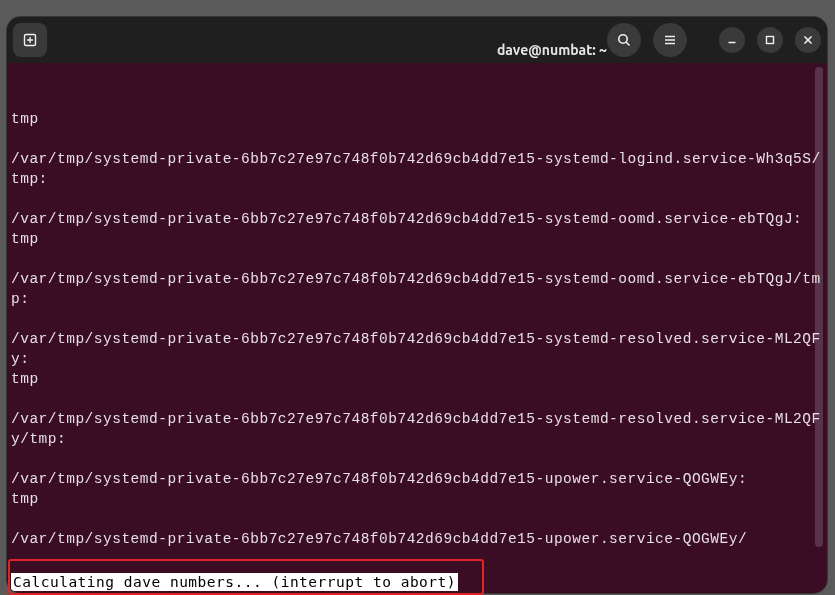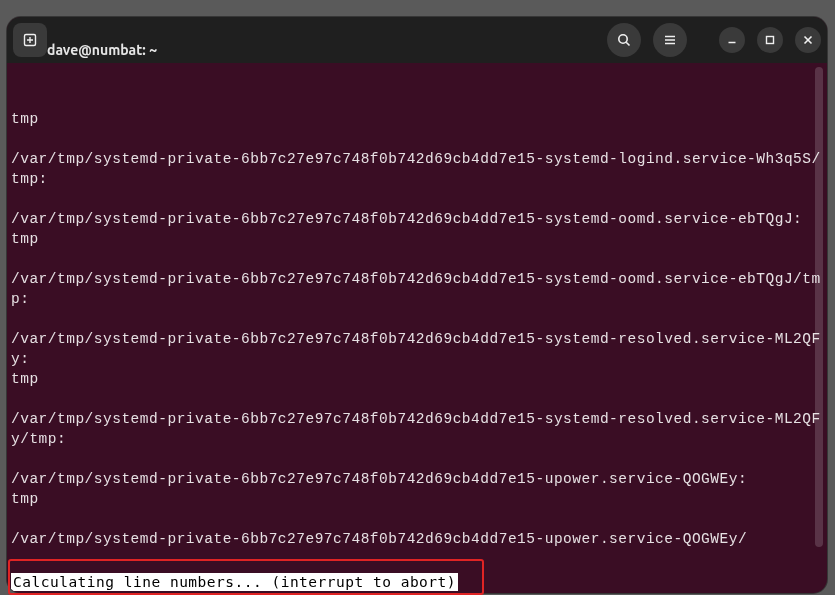--- a/index.html
+++ b/index.html
@@ -33,21 +33,21 @@
     font-family: Ubuntu, 'Segoe UI', Arial, sans-serif;
     font-size: 14px;
   }
   .title-left {
     display: flex;
     align-items: center;
     gap: 6px;
   }
   .title-center {
     flex: 1;
-    text-align: left;
+    text-align: right;
     font-weight: 600;
     margin-top: 20px;
   }
   .title-right {
     display: flex;
     align-items: center;
     gap: 12px;
   }
   .btn {
     width: 34px;
@@ -162,19 +162,19 @@
         <svg width="12" height="12" viewBox="0 0 12 12" stroke="currentColor" stroke-width="1.6">
           <line x1="2.5" y1="2.5" x2="9.5" y2="9.5"></line>
           <line x1="9.5" y1="2.5" x2="2.5" y2="9.5"></line>
         </svg>
       </div>
     </div>
   </div>
 
   <div class="terminal">
     <div class="terminal-content" id="term-lines"><div class="wrapline">tmp</div><div class="blank">&nbsp;</div><div class="wrapline">/var/tmp/systemd-private-6bb7c27e97c748f0b742d69cb4dd7e15-systemd-logind.service-Wh3q5S/tmp:</div><div class="blank">&nbsp;</div><div class="wrapline">/var/tmp/systemd-private-6bb7c27e97c748f0b742d69cb4dd7e15-systemd-oomd.service-ebTQgJ:</div><div class="wrapline">tmp</div><div class="blank">&nbsp;</div><div class="wrapline">/var/tmp/systemd-private-6bb7c27e97c748f0b742d69cb4dd7e15-systemd-oomd.service-ebTQgJ/tmp:</div><div class="blank">&nbsp;</div><div class="wrapline">/var/tmp/systemd-private-6bb7c27e97c748f0b742d69cb4dd7e15-systemd-resolved.service-ML2QFy:</div><div class="wrapline">tmp</div><div class="blank">&nbsp;</div><div class="wrapline">/var/tmp/systemd-private-6bb7c27e97c748f0b742d69cb4dd7e15-systemd-resolved.service-ML2QFy/tmp:</div><div class="blank">&nbsp;</div><div class="wrapline">/var/tmp/systemd-private-6bb7c27e97c748f0b742d69cb4dd7e15-upower.service-QOGWEy:</div><div class="wrapline">tmp</div><div class="blank">&nbsp;</div><div class="wrapline">/var/tmp/systemd-private-6bb7c27e97c748f0b742d69cb4dd7e15-upower.service-QOGWEy/</div></div>
-    <div class="status-line">Calculating line numbers... (interrupt to abort)</div>
+    <div class="status-line">Calculating dave numbers... (interrupt to abort)</div>
     <div class="scrollbar"></div>
   </div>
 
 </div>
 
 <div class="highlight-box"></div>
 
 </body></html>

